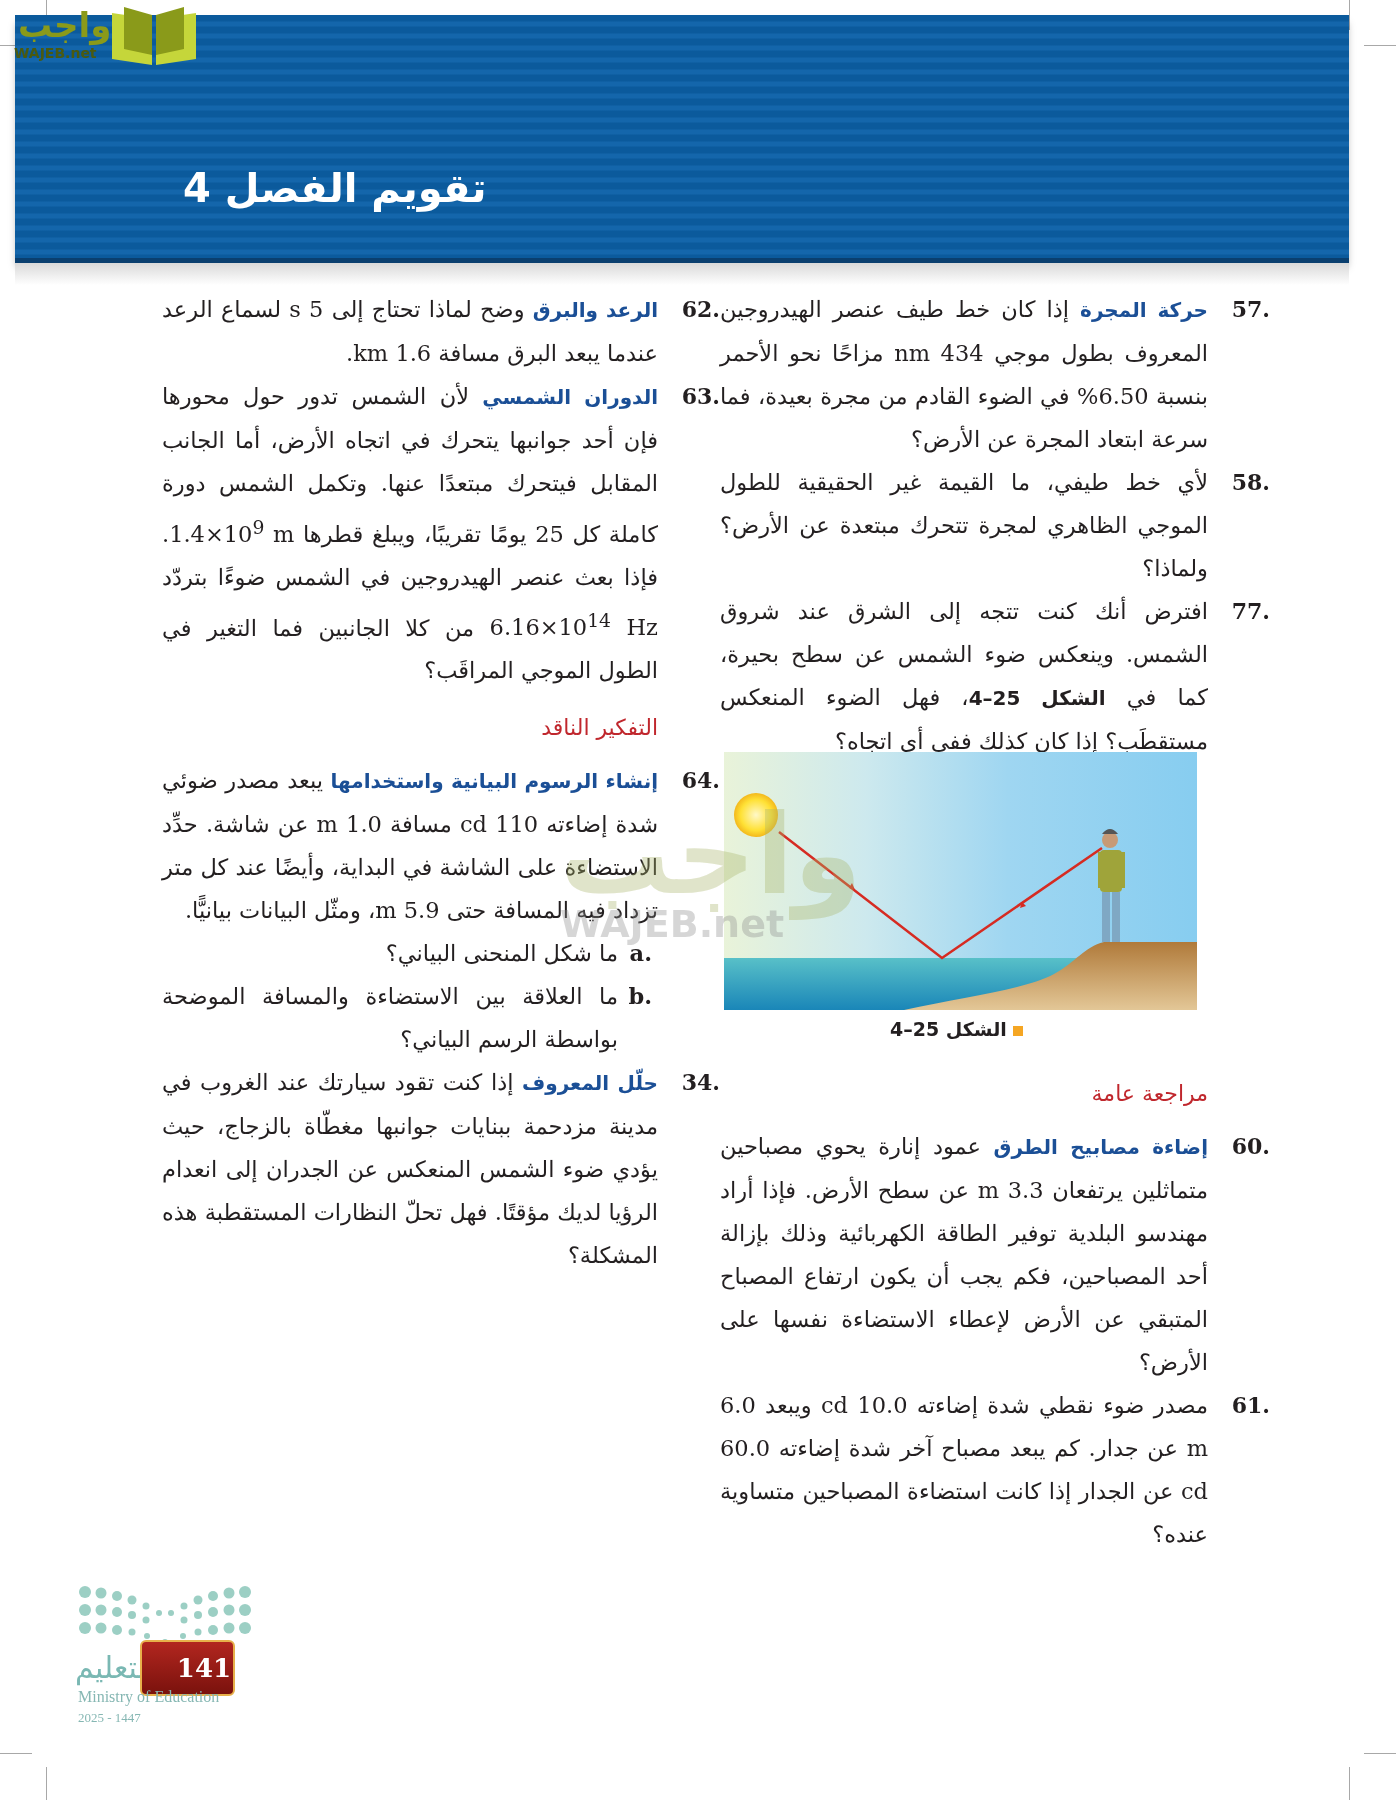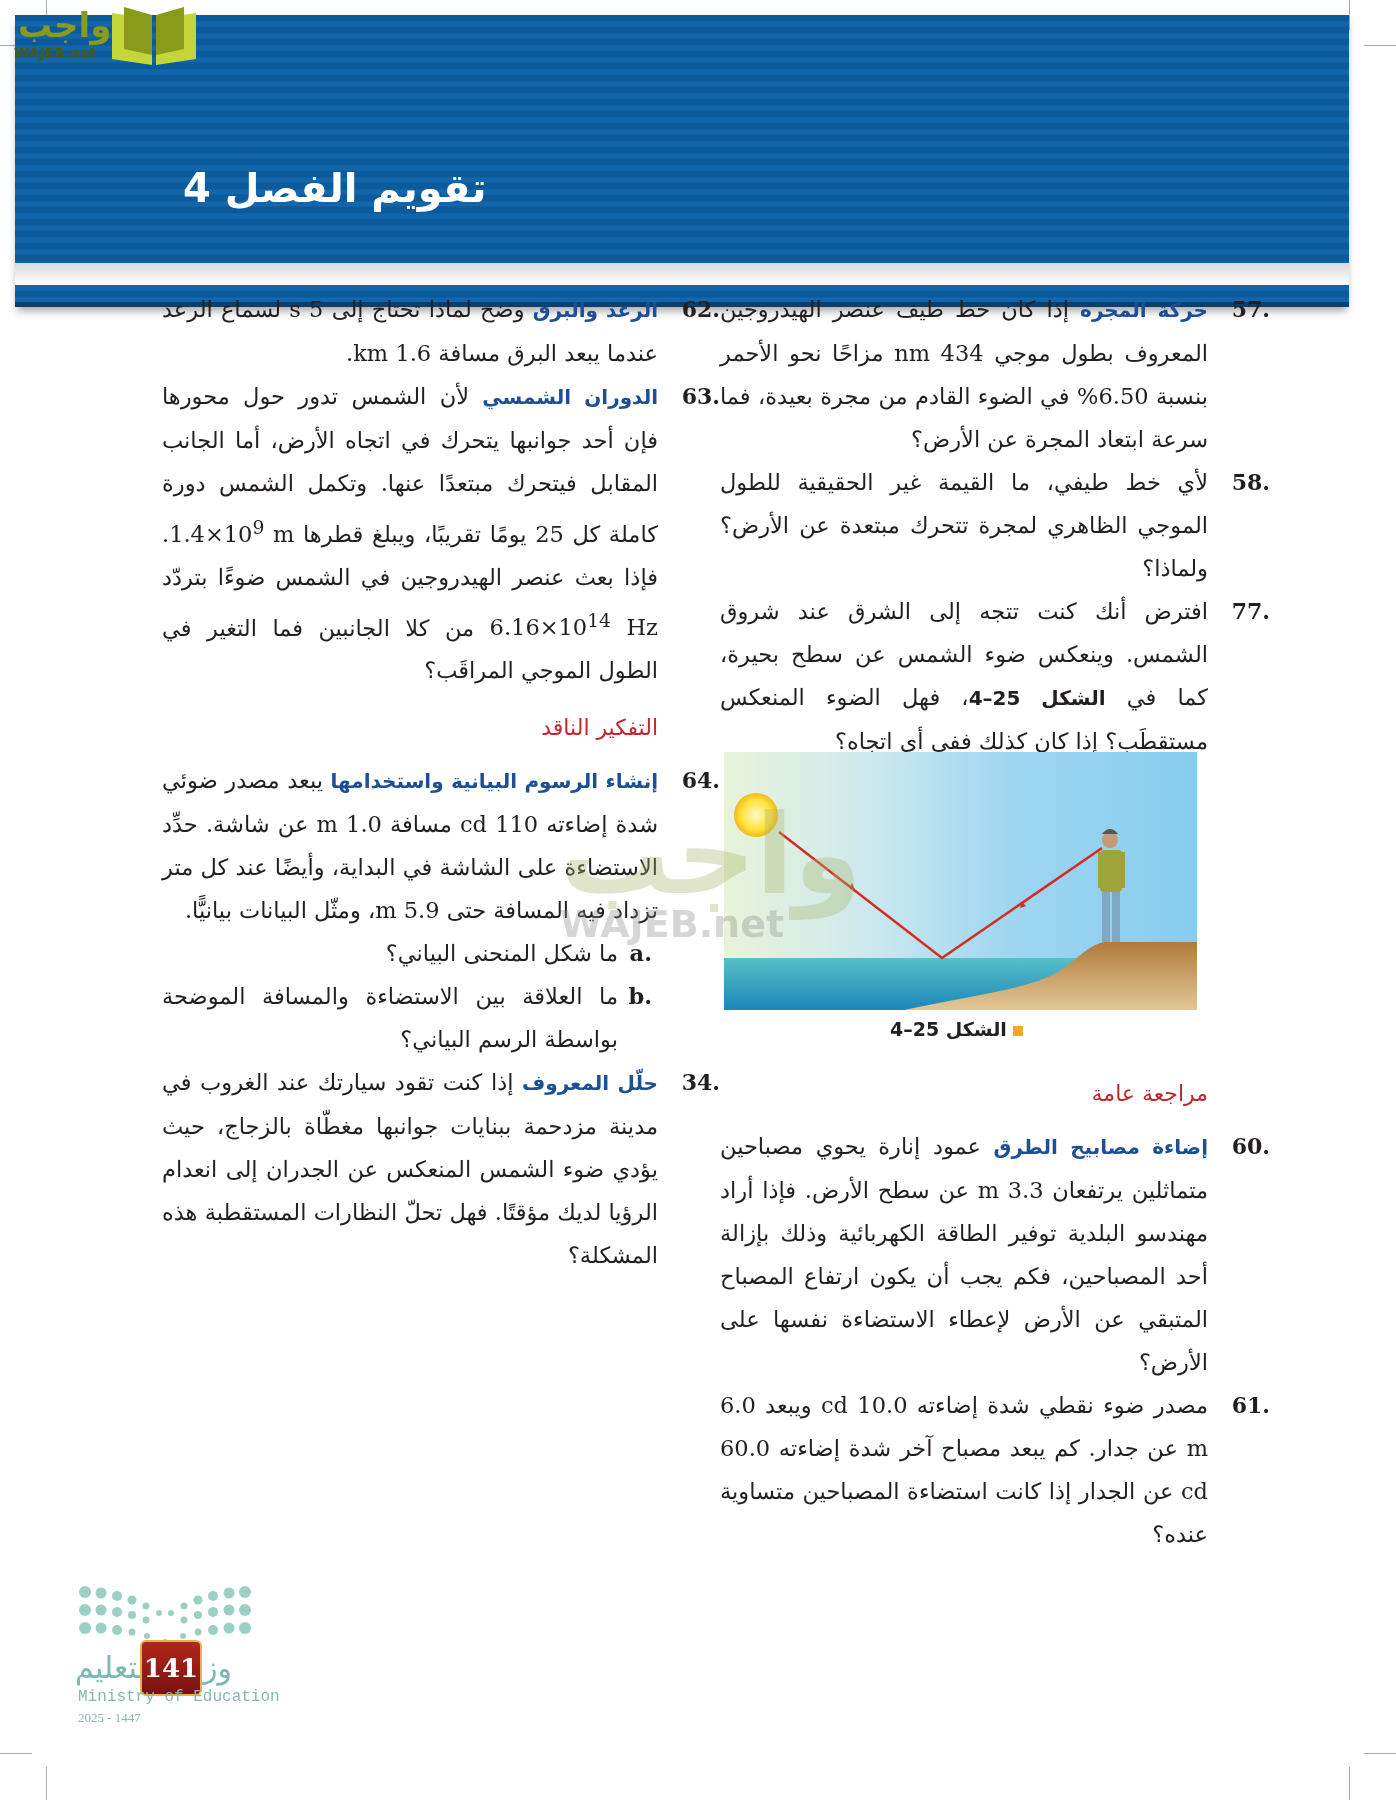--- a/index.html
+++ b/index.html
@@ -5,21 +5,21 @@
   html, body { margin:0; padding:0; }
   body {
     width:1396px; height:1800px; position:relative; overflow:hidden;
     background:#ffffff;
     font-family:"DejaVu Serif", "Liberation Serif", serif;
     color:#231f20;
   }
   .crop { position:absolute; background:#a8a8a8; }
   
   .banner {
-    position:absolute; left:15px; top:15px; width:1334px; height:292px;
+    position:absolute; left:15px; top:15px; width:1334px; height:248px;
     background:
       repeating-linear-gradient(180deg, #0b5a9c 0px, #0b5a9c 6px, #1466ab 7px, #1466ab 11px, #0b5a9c 12px);
     box-shadow: 0 6px 8px -2px rgba(0,0,0,0.35);
   }
   .banner::after {
     content:""; position:absolute; left:0; right:0; bottom:0; height:5px; background:#0a3f6f;
   }
   .banner-title {
     position:absolute; top:150px; left:168px;
     font-family:"DejaVu Sans", sans-serif; font-weight:bold; font-size:40px;
@@ -69,24 +69,24 @@
     font-weight:bold; font-size:19px; direction:rtl;
   }
   .fig-caption .sq { display:inline-block; width:10px; height:10px; background:#f5a623; margin-left:6px; }
 
   
   .footer-logo { position:absolute; left:75px; top:1580px; width:180px; height:150px; }
   .page-badge {
     position:absolute; left:140px; top:1640px; width:58px; height:52px;
     background:linear-gradient(180deg, #b2261f, #7a120d); border-radius:6px;
     border:2px solid #e7b04a; color:#fff; font-family:"DejaVu Serif", serif; font-weight:bold;
-    font-size:26px; text-align:center; line-height:52px;
+    font-size:26px; text-align:center; line-height:52px;padding-left:33px;
   }
   .ministry-ar { position:absolute; left:75px; top:1650px; font-family:"DejaVu Sans", sans-serif; font-size:30px; color:#7ab8b3; direction:rtl; }
-  .ministry-en { position:absolute; left:78px; top:1688px; font-family:Liberation Mono, monospace; font-size:16px; color:#86b7b3; }
+  .ministry-en { position:absolute; left:78px; top:1688px; font-family:Liberation Serif, serif; font-size:16px; color:#86b7b3; }
   .ministry-year { position:absolute; left:78px; top:1710px; font-family:Liberation Serif, serif; font-size:13px; color:#86b7b3; }
 
   
   .watermark { position:absolute; left:560px; top:800px; opacity:0.35; pointer-events:none; }
   .wm-word { font-family:"DejaVu Sans", sans-serif; font-weight:bold; font-size:110px; color:#a9b56a; direction:rtl; line-height:110px; }
   .wm-sub { font-family:"DejaVu Sans", sans-serif; font-weight:bold; font-size:38px; color:#8c8c8c; margin-top:-8px; }
 </style>
 </head>
 <body>
 

